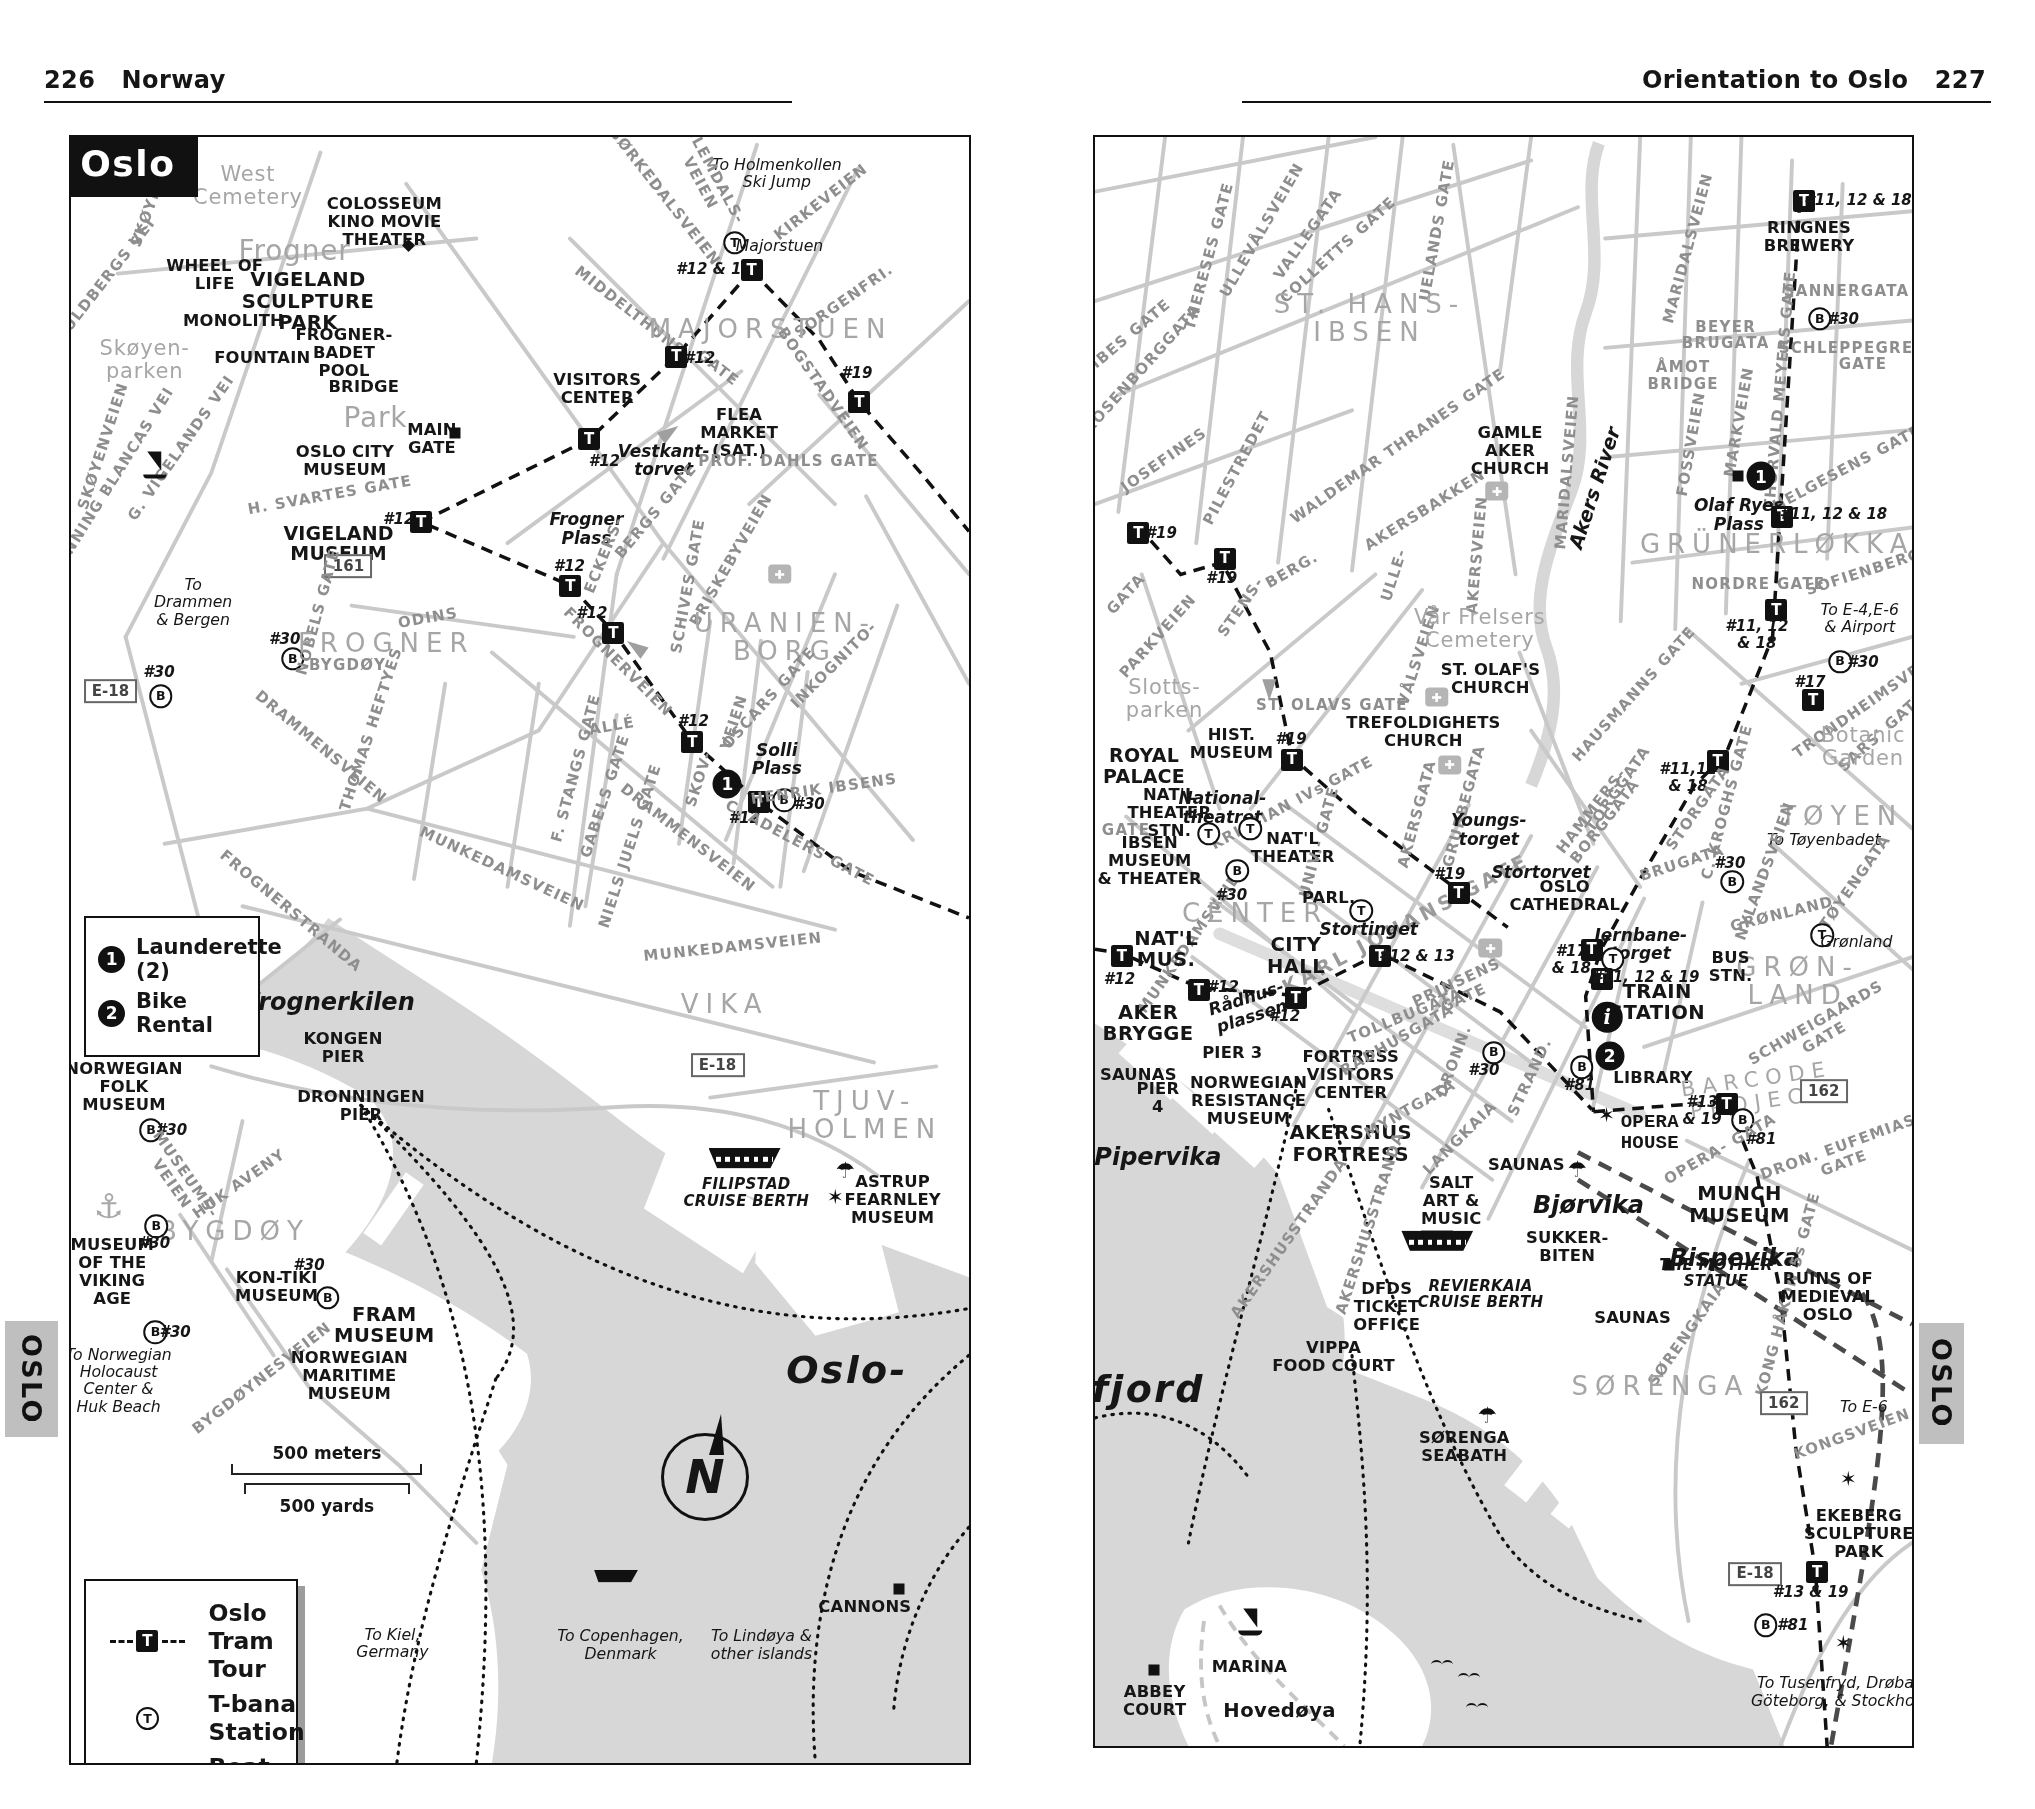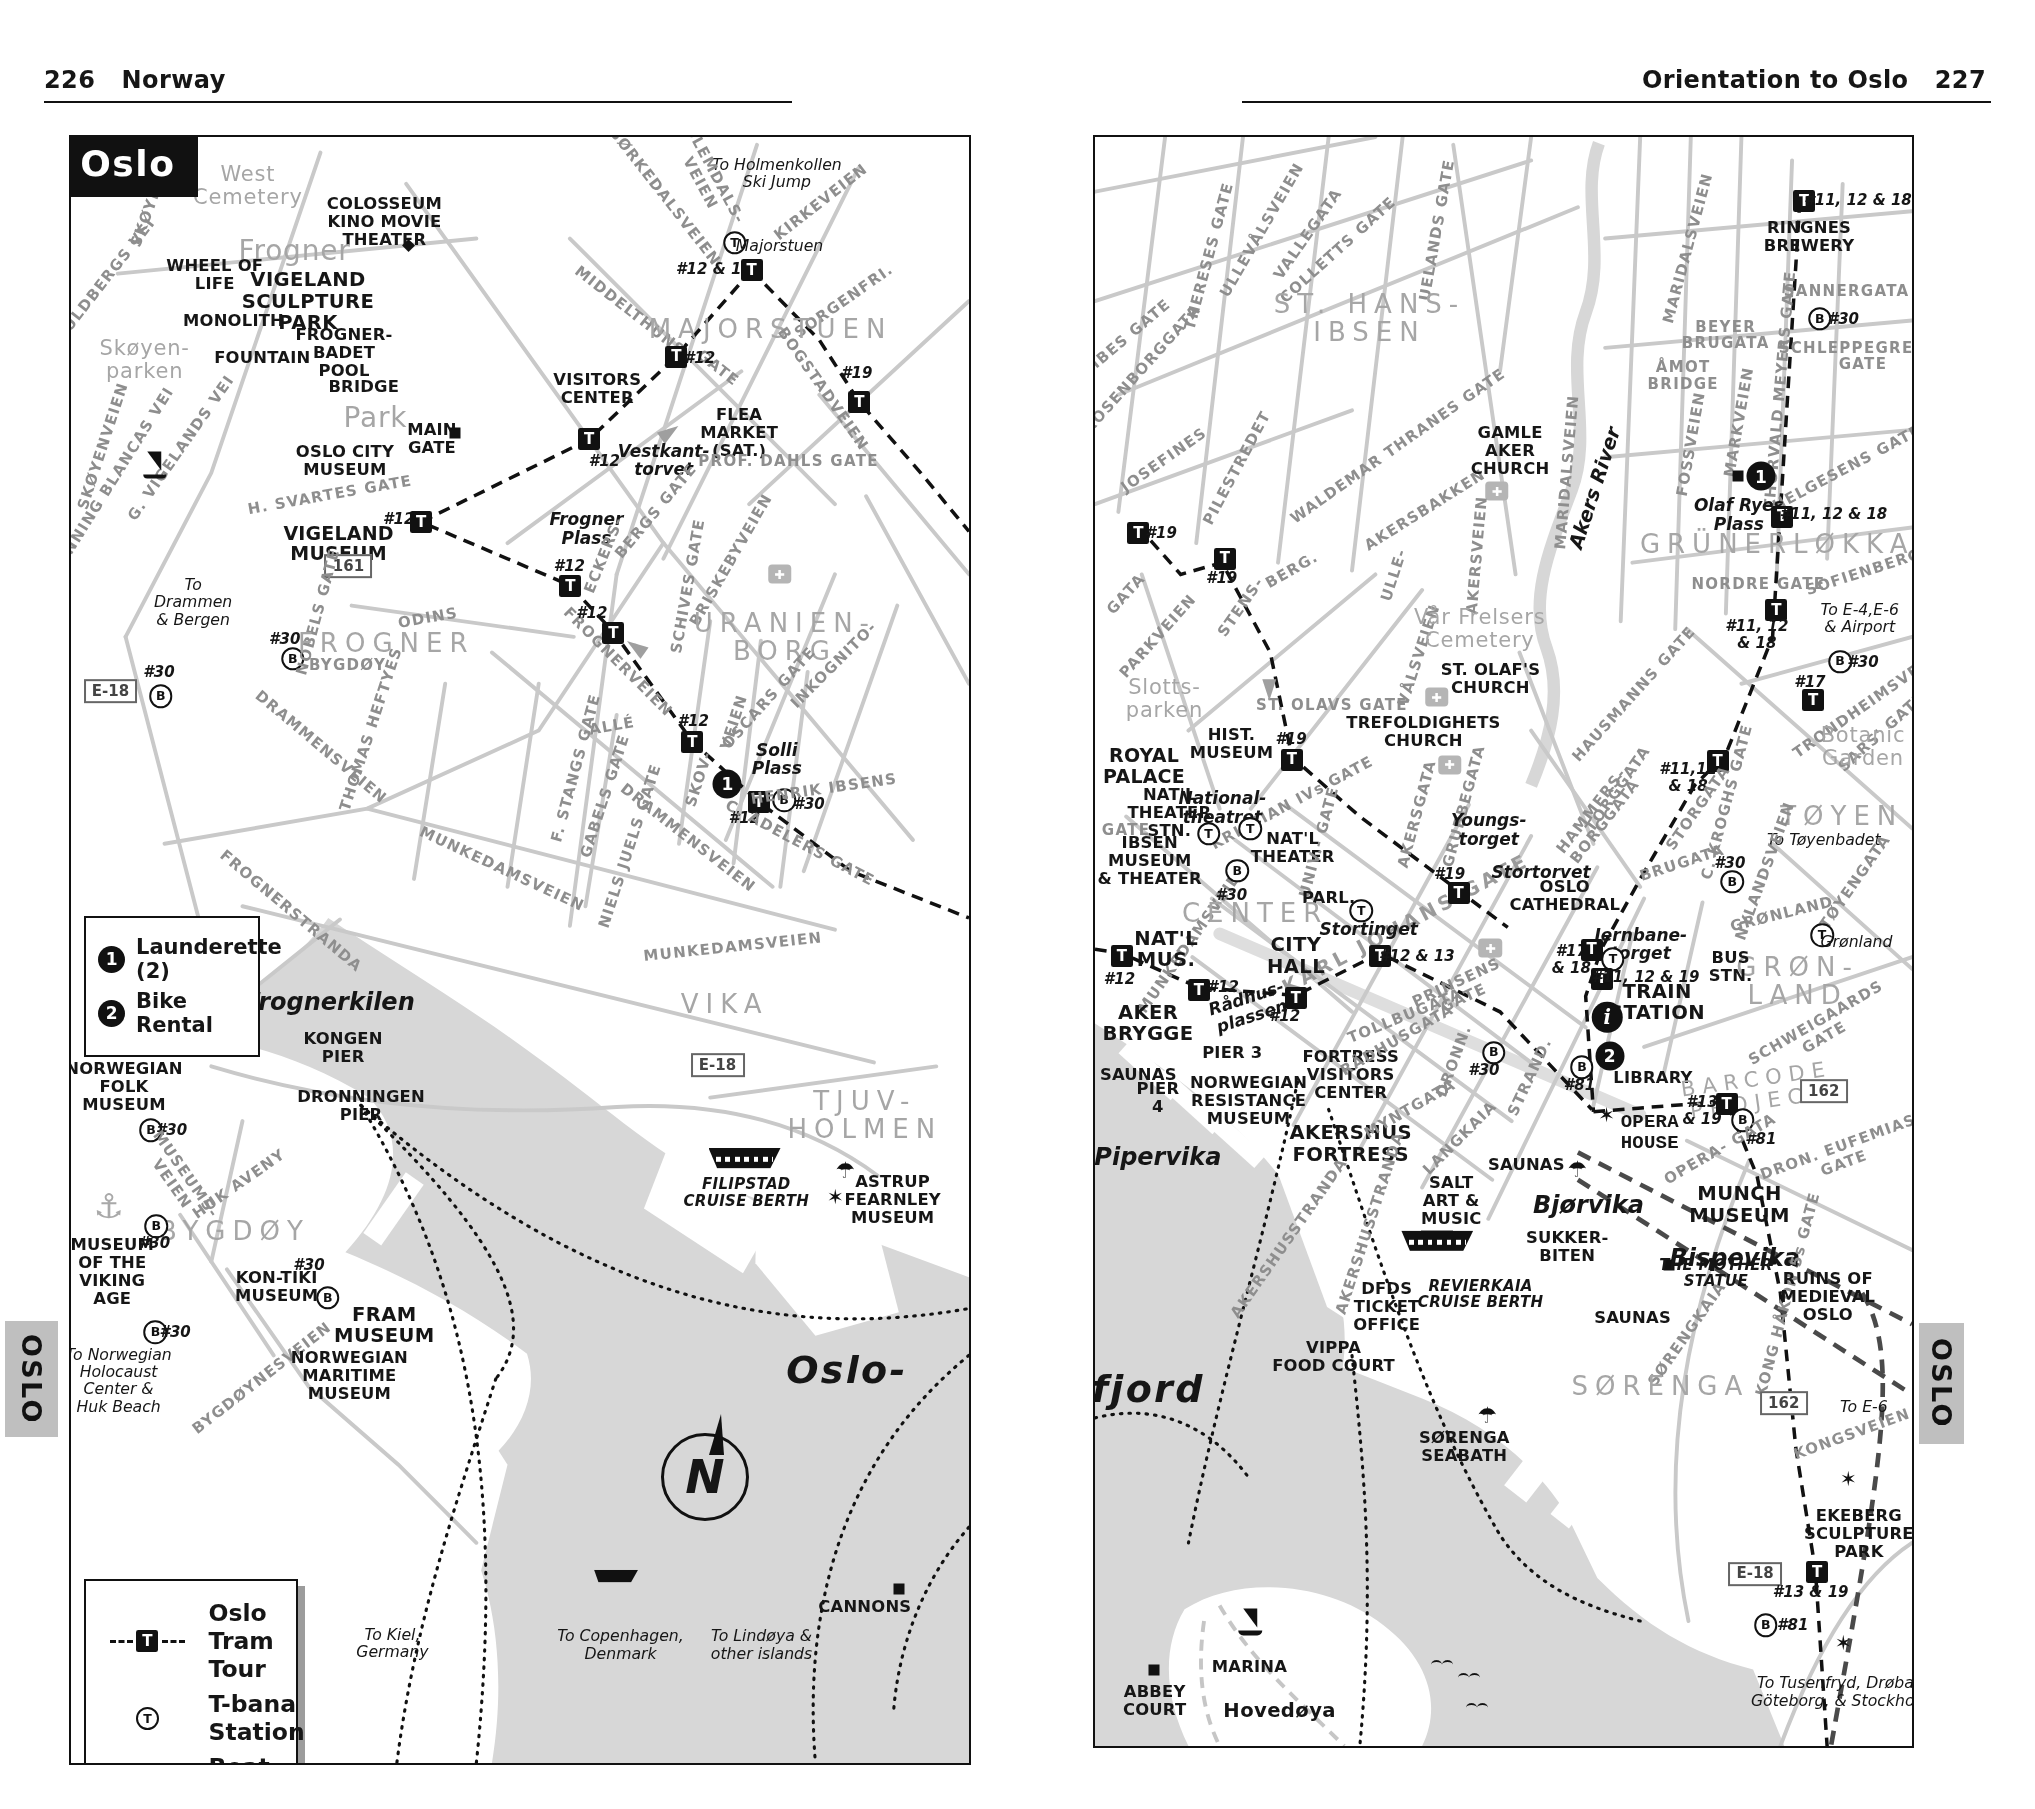--- a/index.html
+++ b/index.html
@@ -357,20 +357,26 @@
       <div class="row">
           <span class="ncirc">1</span>
           <span>Launderette (2)</span>
         </div>
       <div class="row">
           <span class="ncirc">2</span>
           <span>Bike Rental</span>
         </div>
     </div>
 
+    <div class="scalebox">
+      <div class="lab">500 meters</div>
+      <div class="bar"></div>
+      <div class="bar2"></div>
+      <div class="lab">500 yards</div>
+    </div>
 
 
     <div class="legend2">
       <div class="row">
         <span class="sym">
             <span class="dashseg"></span>
             <span class="tbox" style="position:relative;transform:none;">T</span>
             <span class="dashseg"></span>
           </span>
         <span>Oslo Tram Tour</span>

